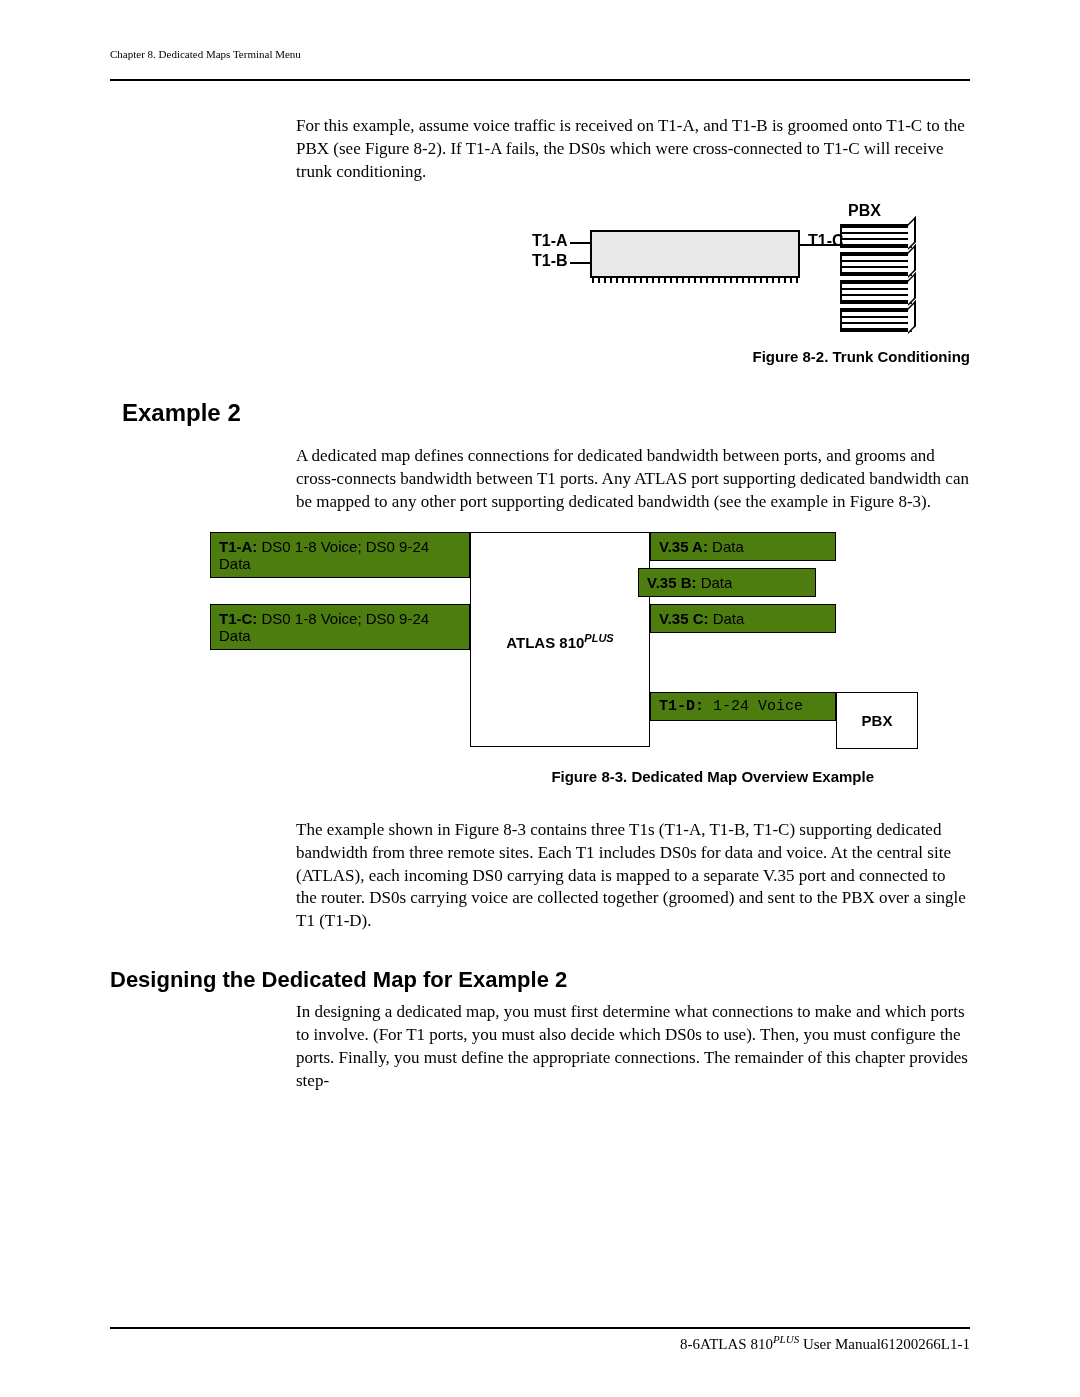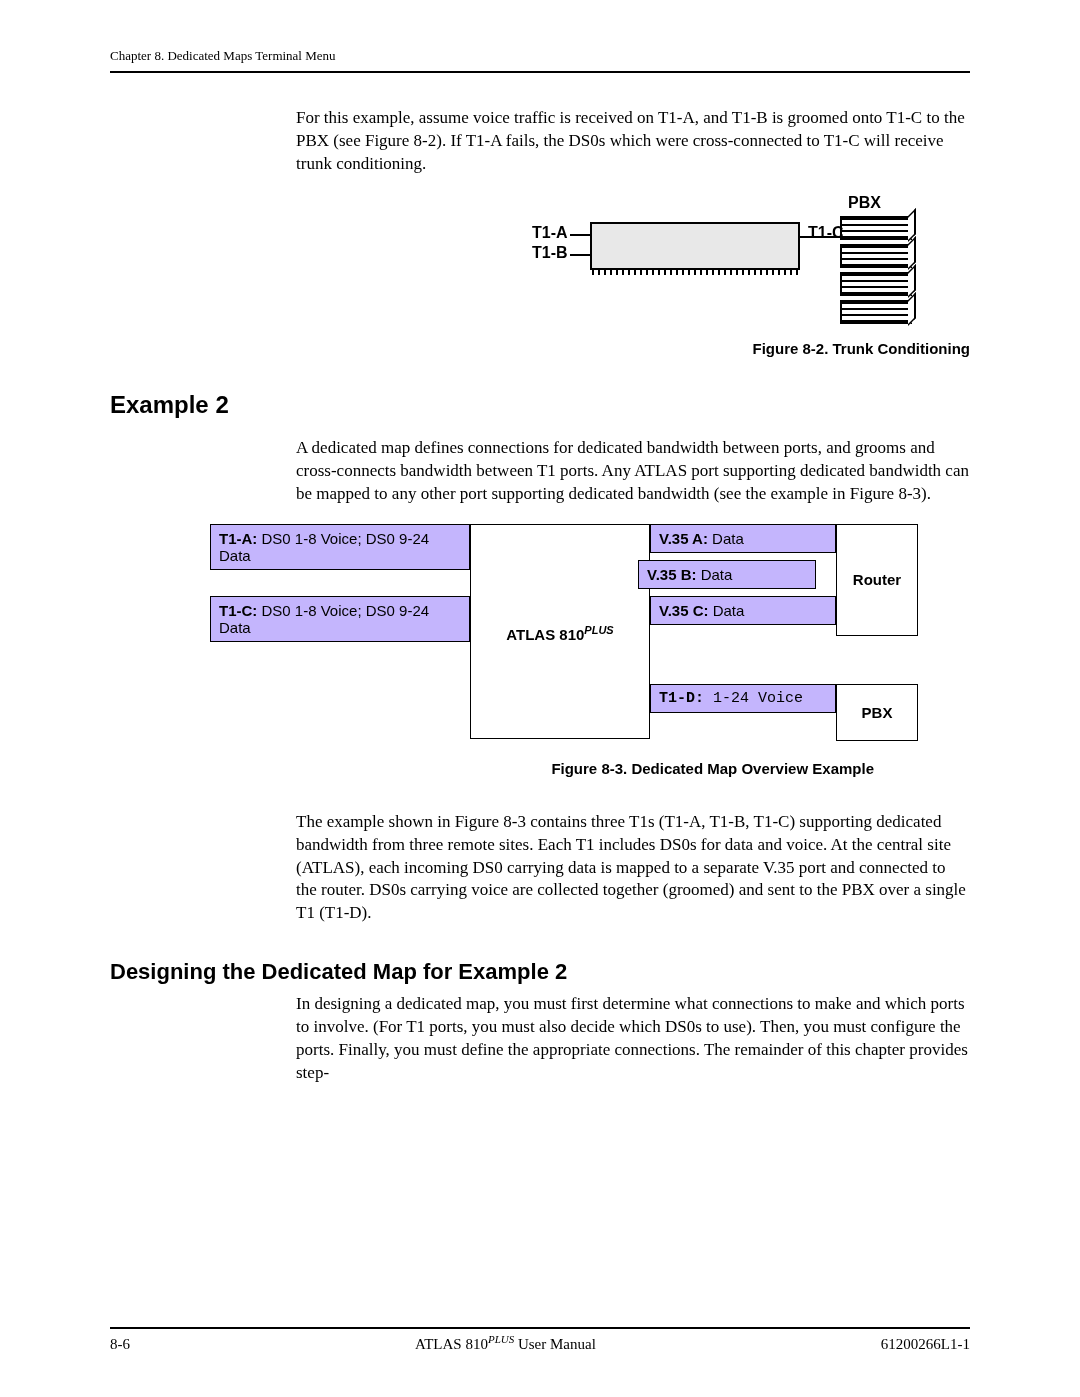--- a/index.html
+++ b/index.html
@@ -8,22 +8,22 @@
     font-family: Georgia, 'Times New Roman', serif;
     color: #000;
     width: 1080px;
     height: 1397px;
     position: relative;
     box-sizing: border-box;
     padding: 48px 110px 0 110px;
   }
   .header {
     font-family: Georgia, serif;
-    font-size: 13px;
-    margin-bottom: 7px;
+    font-size: 11px;
+    margin-bottom: 19px;
   }
   .header-rule {
     border: none;
     border-top: 2px solid #000;
     margin: 2px 0 34px 0;
   }
   .body-col {
     margin-left: 186px;
   }
   .para {
@@ -42,21 +42,21 @@
     font-size: 15px;
     text-align: right;
     margin: 6px 0 34px 0;
   }
   .h2row {
     display: flex;
     align-items: baseline;
     font-family: Arial, Helvetica, sans-serif;
     font-weight: bold;
     font-size: 24px;
-    margin: 10px 0 18px 0;
+    margin: 10px 0 18px 12px;
   }
   .h2row .left { width: 186px; }
   .h3 {
     font-family: Arial, Helvetica, sans-serif;
     font-weight: bold;
     font-size: 22px;
     margin: 34px 0 8px 0;
   }
   
   .fig82 {
@@ -98,21 +98,21 @@
     margin: 6px 0 2px 0;
     font-family: Arial, Helvetica, sans-serif;
     font-size: 15px;
     margin-left: 100px;
   }
   .cell {
     border: 1.5px solid #000;
     padding: 5px 8px;
     position: absolute;
     box-sizing: border-box;
-    background:#c4b5fd;
+    background:#4d7c0f;
   }
   .b { font-weight: bold; }
   .center-box {
     position:absolute; left:260px; top:0; width:180px; height:215px;
     border:1.5px solid #000; box-sizing:border-box;
   }
   .center-label {
     position:absolute; left:270px; top:100px; width:160px;
     font-weight:bold; font-size:15px; text-align:center;
   }
@@ -127,21 +127,21 @@
     font-weight:bold;
   }
   
   .footer-rule {
     border:none; border-top:2px solid #000; margin:0;
     position:absolute; left:110px; right:110px; bottom:68px;
   }
   .footer {
     position:absolute; left:110px; right:110px; bottom:44px;
     font-family: Georgia, serif; font-size:15px;
-    display:flex; justify-content:space-between; align-items:baseline;gap:16px;
+    display:flex; justify-content:flex-end; align-items:baseline;
   }
   .sup { font-style: italic; font-size: 11px; vertical-align: super; }
 </style>
 </head>
 <body>
 
 <div class="header">Chapter 8.  Dedicated Maps Terminal Menu</div>
 <hr class="header-rule">
 
 <div class="body-col">
@@ -184,21 +184,20 @@
   <div class="cell" style="left:0; top:72px;width:260px;"><span class="b">T1-C:</span><span> DS0 1-8 Voice; DS0 9-24 Data</span></div>
 
   <div class="center-box"></div>
   <div class="center-label"><span>ATLAS 810</span><span class="sup">PLUS</span></div>
 
   <div class="cell" style="left:440px; top:0;  width:186px;"><span class="b">V.35 A:</span><span> Data</span></div>
   <div class="cell" style="left:428px; top:36px;width:178px;"><span class="b">V.35 B:</span><span> Data</span></div>
   <div class="cell" style="left:440px; top:72px;width:186px;"><span class="b">V.35 C:</span><span> Data</span></div>
   <div class="cell" style="left:440px; top:160px;width:186px;font-family:Liberation Mono, monospace;"><span class="b">T1-D:</span><span> 1-24 Voice</span></div>
 
-  <div class="router">Router</div>
   <div class="pbx2">PBX</div>
 </div>
 <div class="fig-caption" style="margin-right:96px;">Figure 8-3.  Dedicated Map Overview Example</div>
 
 <div class="body-col">
   <p class="para">The example shown in Figure 8-3 contains three T1s (T1-A, T1-B, T1-C) supporting dedicated bandwidth from three remote sites. Each T1 includes DS0s for data and voice. At the central site (ATLAS), each incoming DS0 carrying data is mapped to a separate V.35 port and connected to the router. DS0s carrying voice are collected together (groomed) and sent to the PBX over a single T1 (T1-D).</p>
 </div>
 
 <div class="h3">Designing the Dedicated Map for Example 2</div>
 <div class="body-col">

